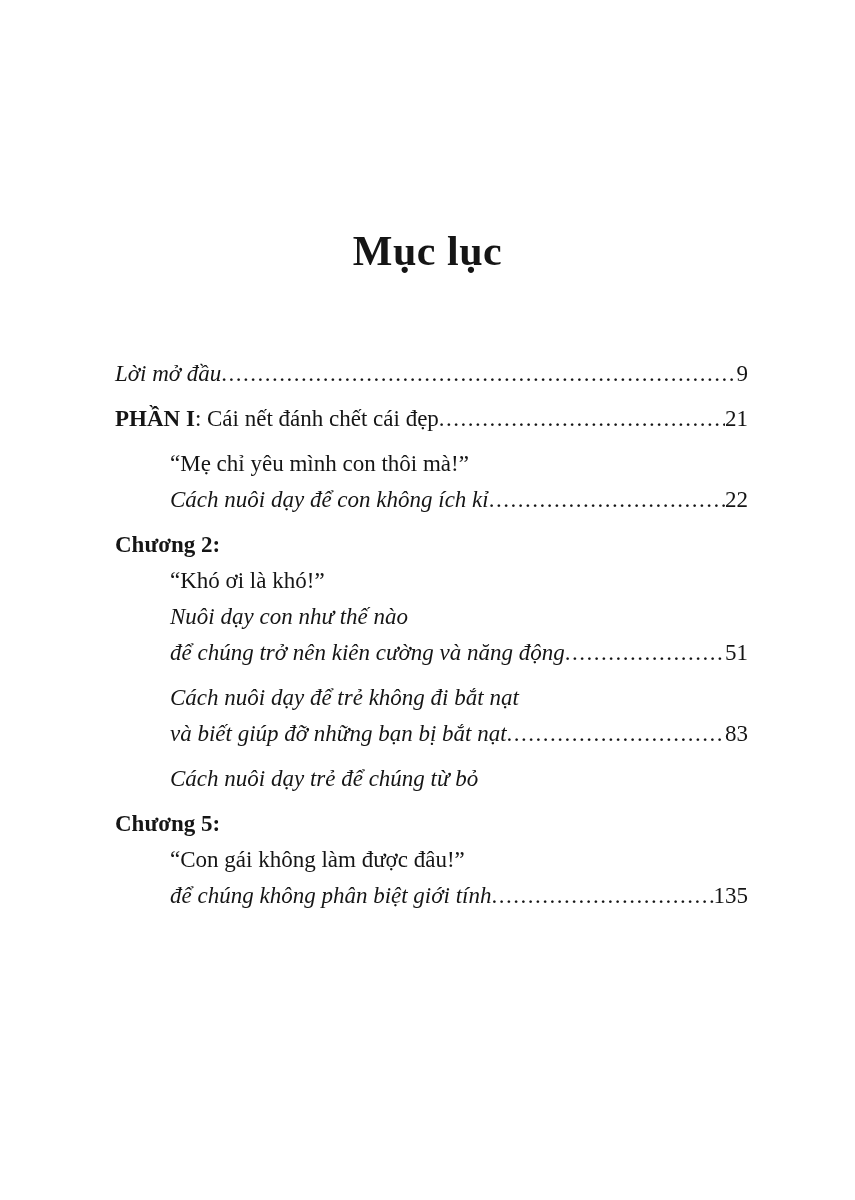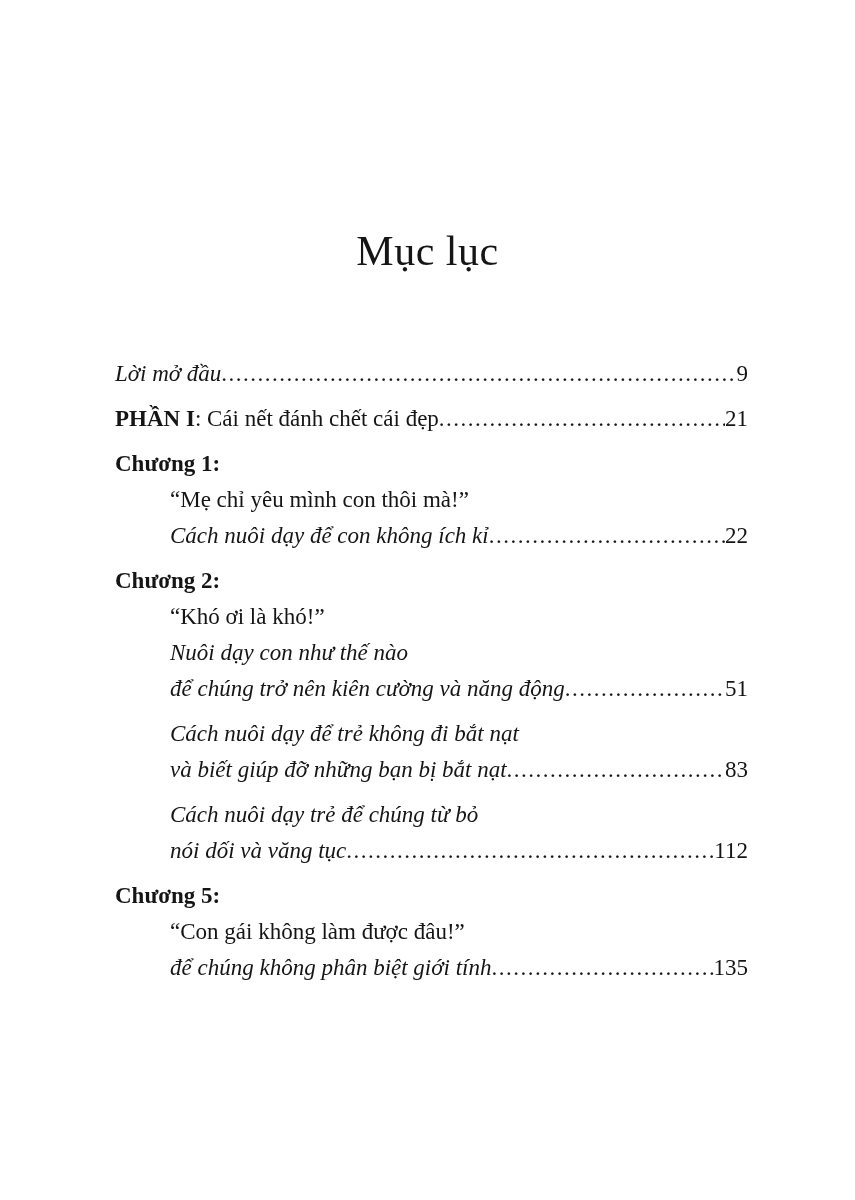--- a/index.html
+++ b/index.html
@@ -11,21 +11,21 @@
     background: #ffffff;
     color: #151515;
     font-family: "Liberation Serif", "DejaVu Serif", serif;
     position: relative;
     overflow: hidden;
   }
   .title {
     padding-top: 228px;
     text-align: center;
     font-size: 42px;
-    font-weight: normal;
+    font-weight: bold;
     letter-spacing: 0.5px;
     line-height: 1.1;
   }
   .toc {
     margin-top: 82px;
     margin-left: 115px;
     margin-right: 107px;
     font-size: 23px;
   }
   .toc-block { margin-bottom: 9px; }
@@ -69,23 +69,20 @@
         </div>
       </div>
       <div class="toc-block">
         <div class="toc-line">
           <span class="line-text"><span class="seg-bold">PHẦN I</span><span class="seg-regular">: Cái nết đánh chết cái đẹp</span></span>
           <span class="dots"></span>
           <span class="page-num">21</span>
         </div>
       </div>
       <div class="toc-block">
-        <div class="toc-line">
-          <span class="line-text"><span class="seg-bold">Chương 1:</span></span>
-        </div>
         <div class="toc-line indent-1">
           <span class="line-text"><span class="seg-regular">“Mẹ chỉ yêu mình con thôi mà!”</span></span>
         </div>
         <div class="toc-line indent-1">
           <span class="line-text"><span class="seg-italic">Cách nuôi dạy để con không ích kỉ</span></span>
           <span class="dots"></span>
           <span class="page-num">22</span>
         </div>
       </div>
       <div class="toc-block">
@@ -111,25 +108,20 @@
         <div class="toc-line indent-1">
           <span class="line-text"><span class="seg-italic">và biết giúp đỡ những bạn bị bắt nạt</span></span>
           <span class="dots"></span>
           <span class="page-num">83</span>
         </div>
       </div>
       <div class="toc-block">
         <div class="toc-line indent-1">
           <span class="line-text"><span class="seg-italic">Cách nuôi dạy trẻ để chúng từ bỏ</span></span>
         </div>
-        <div class="toc-line indent-1">
-          <span class="line-text"><span class="seg-italic">nói dối và văng tục</span></span>
-          <span class="dots"></span>
-          <span class="page-num">112</span>
-        </div>
       </div>
       <div class="toc-block">
         <div class="toc-line">
           <span class="line-text"><span class="seg-bold">Chương 5:</span></span>
         </div>
         <div class="toc-line indent-1">
           <span class="line-text"><span class="seg-regular">“Con gái không làm được đâu!”</span></span>
         </div>
         <div class="toc-line indent-1">
           <span class="line-text"><span class="seg-italic">để chúng không phân biệt giới tính</span></span>

